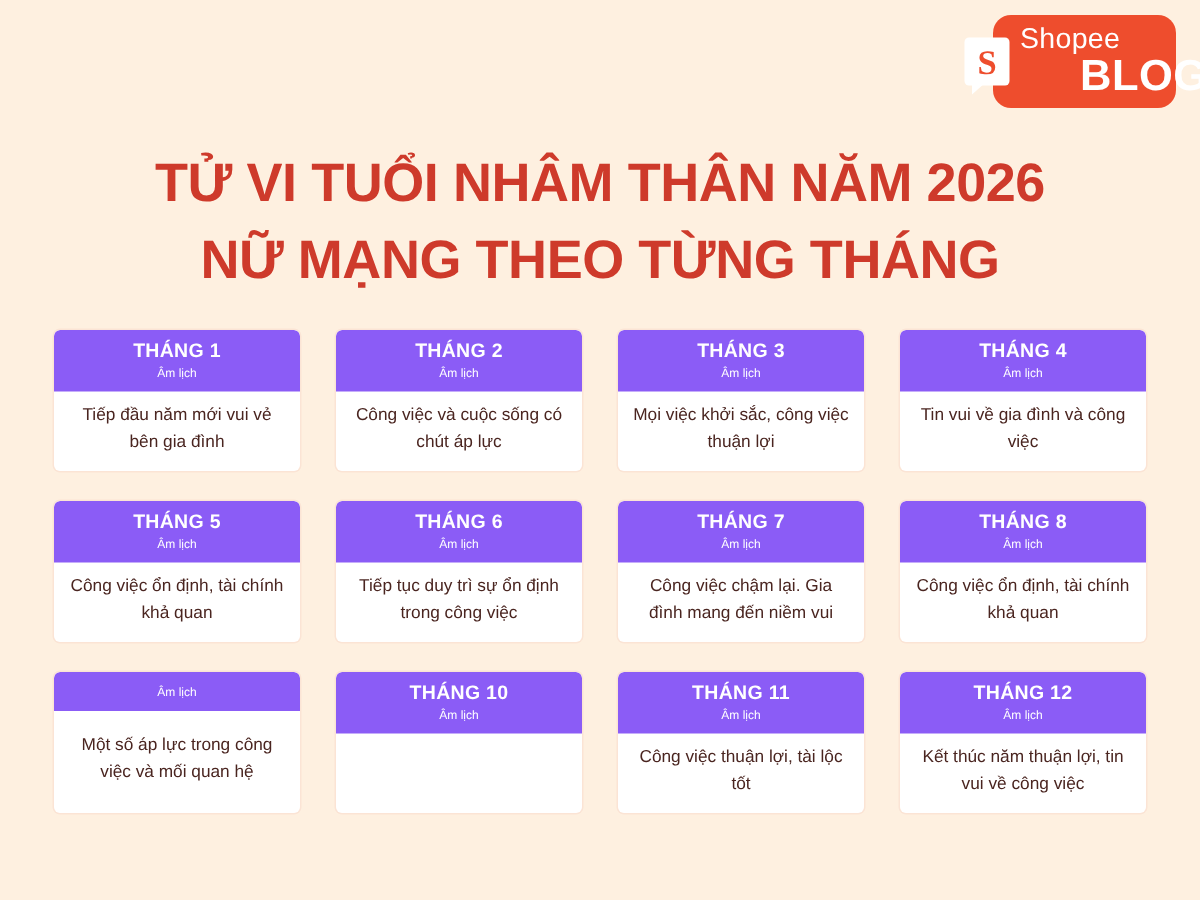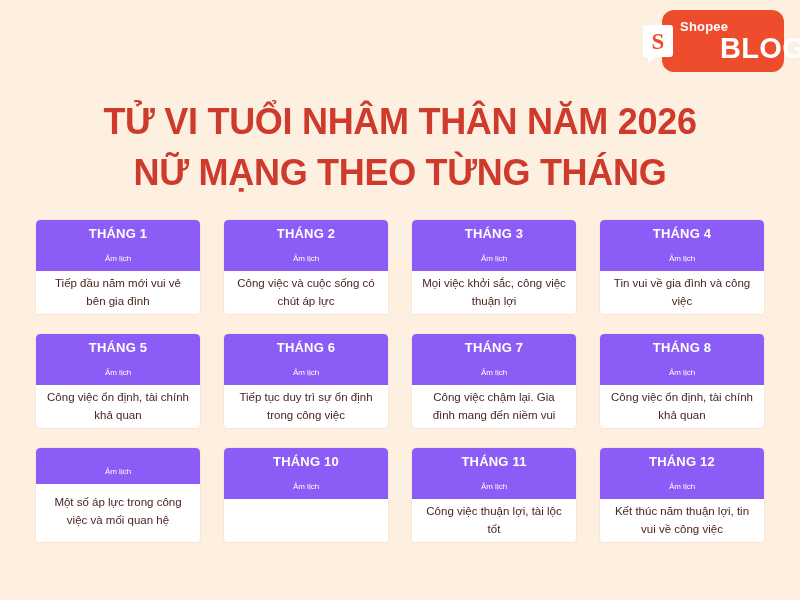--- a/index.html
+++ b/index.html
@@ -67,22 +67,22 @@
   }
 
   .logo-words {
     display: flex;
     flex-direction: column;
     align-items: flex-start;
     line-height: 1;
     color: #ffffff;
   }
   .logo-words .w-shopee {
-    font-size: 13px;
-    font-weight: bold;
+    font-size: 19px;
+    font-weight: normal;
     letter-spacing: 0.2px;
     margin-bottom: 1px;
   }
   .logo-words .w-blog {
     font-size: 29px;
     font-weight: bold;
     letter-spacing: 0.3px;
     margin-left: 40px;
   }
 
@@ -138,21 +138,21 @@
     font-size: 13px;
     font-weight: bold;
     line-height: 1.15;
     letter-spacing: 0.2px;
   }
   .card-sub {
     color: #ffffff;
     font-size: 8px;
     font-weight: normal;
     line-height: 1.3;
-    margin-top: 12px;
+    margin-top: 2px;
   }
 
   .card-body {
     flex: 1 1 auto;
     display: flex;
     align-items: center;
     justify-content: center;
     text-align: center;
     padding: 4px 9px 6px;
     color: #4A2520;

